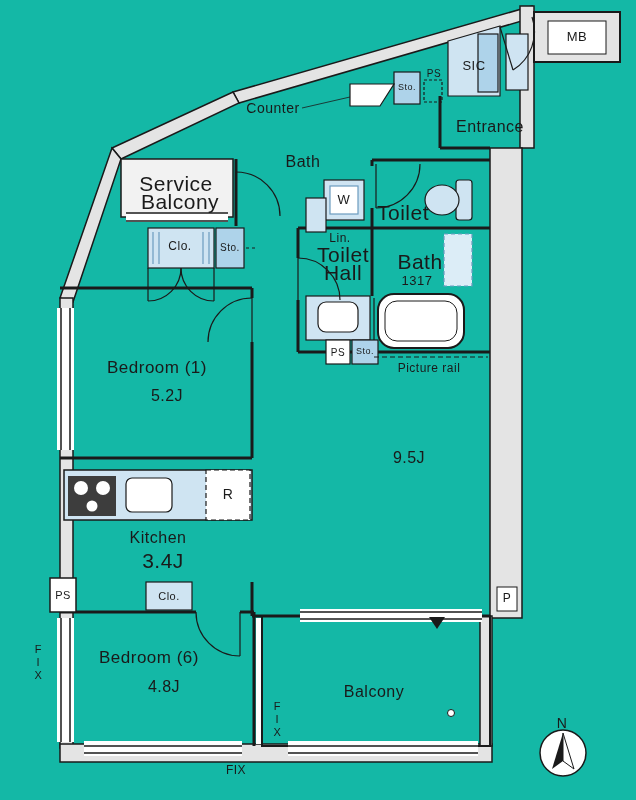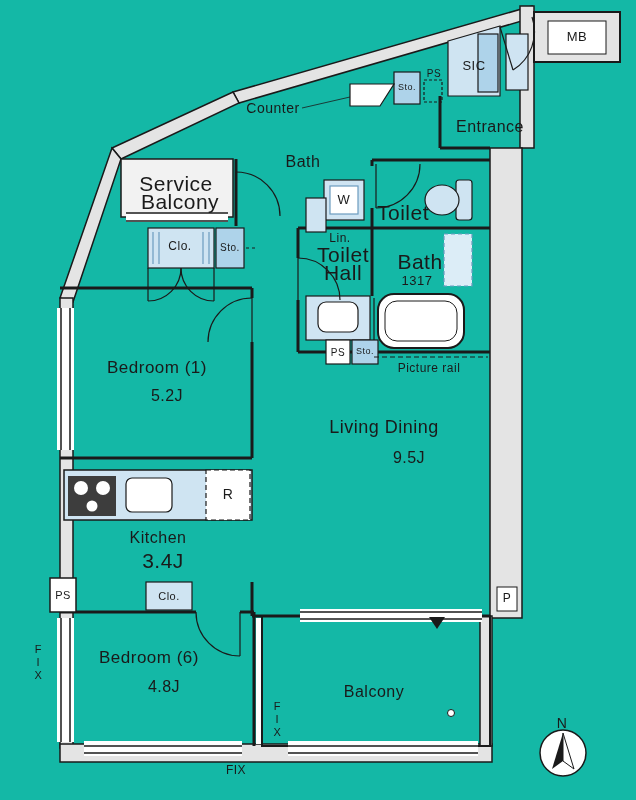--- a/index.html
+++ b/index.html
@@ -178,21 +178,20 @@
   <div class="lbl s15" style="left:343px;top:273px">Hall</div>
   <div class="lbl s15" style="left:420px;top:262px">Bath</div>
   <div class="lbl s13" style="left:417px;top:281px">1317</div>
   <div class="lbl s12" style="left:180px;top:247px">Clo.</div>
   <div class="lbl s10" style="left:230px;top:247px">Sto.</div>
   <div class="lbl s17" style="left:157px;top:368px">Bedroom (1)</div>
   <div class="lbl s16" style="left:167px;top:396px">5.2J</div>
   <div class="lbl s10" style="left:338px;top:352px">PS</div>
   <div class="lbl s9" style="left:365px;top:352px">Sto.</div>
   <div class="lbl s12" style="left:429px;top:369px">Picture rail</div>
-  <div class="lbl s18" style="left:384px;top:428px">Living Dining</div>
   <div class="lbl s16" style="left:409px;top:458px">9.5J</div>
   <div class="lbl s14" style="left:228px;top:495px">R</div>
   <div class="lbl s16" style="left:158px;top:538px">Kitchen</div>
   <div class="lbl s15" style="left:163px;top:561px">3.4J</div>
   <div class="lbl s11" style="left:169px;top:596px">Clo.</div>
   <div class="lbl s11" style="left:63px;top:595px">PS</div>
   <div class="lbl s17" style="left:149px;top:658px">Bedroom (6)</div>
   <div class="lbl s16" style="left:164px;top:687px">4.8J</div>
   <div class="lbl s16" style="left:374px;top:692px">Balcony</div>
   <div class="lbl s11 vert" style="left:38px;top:662px">FIX</div>

